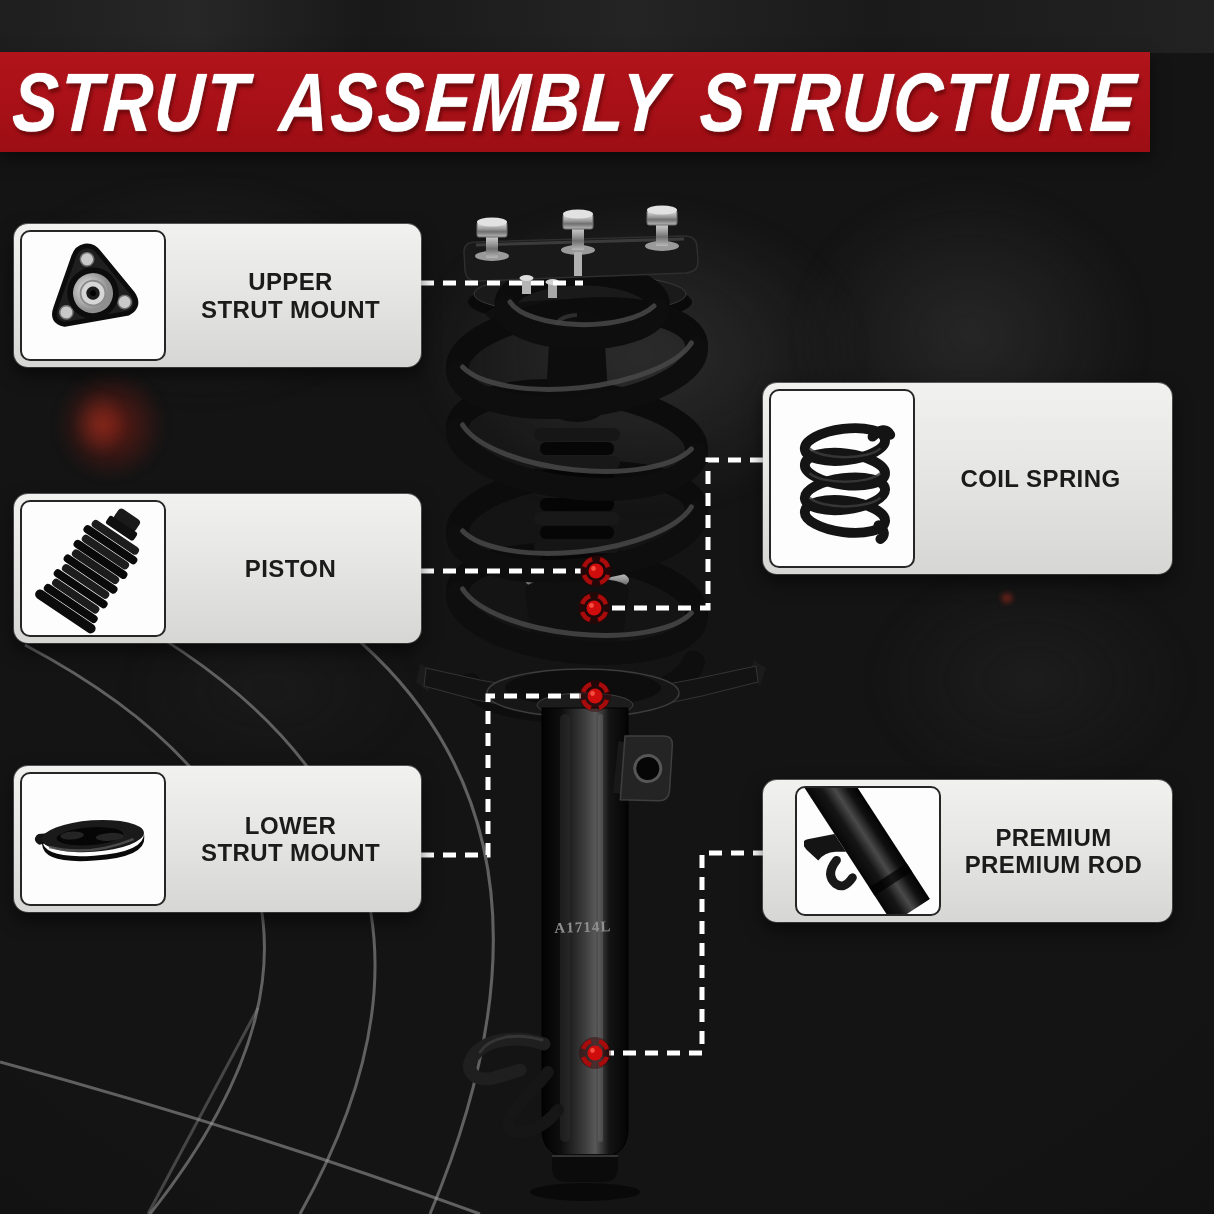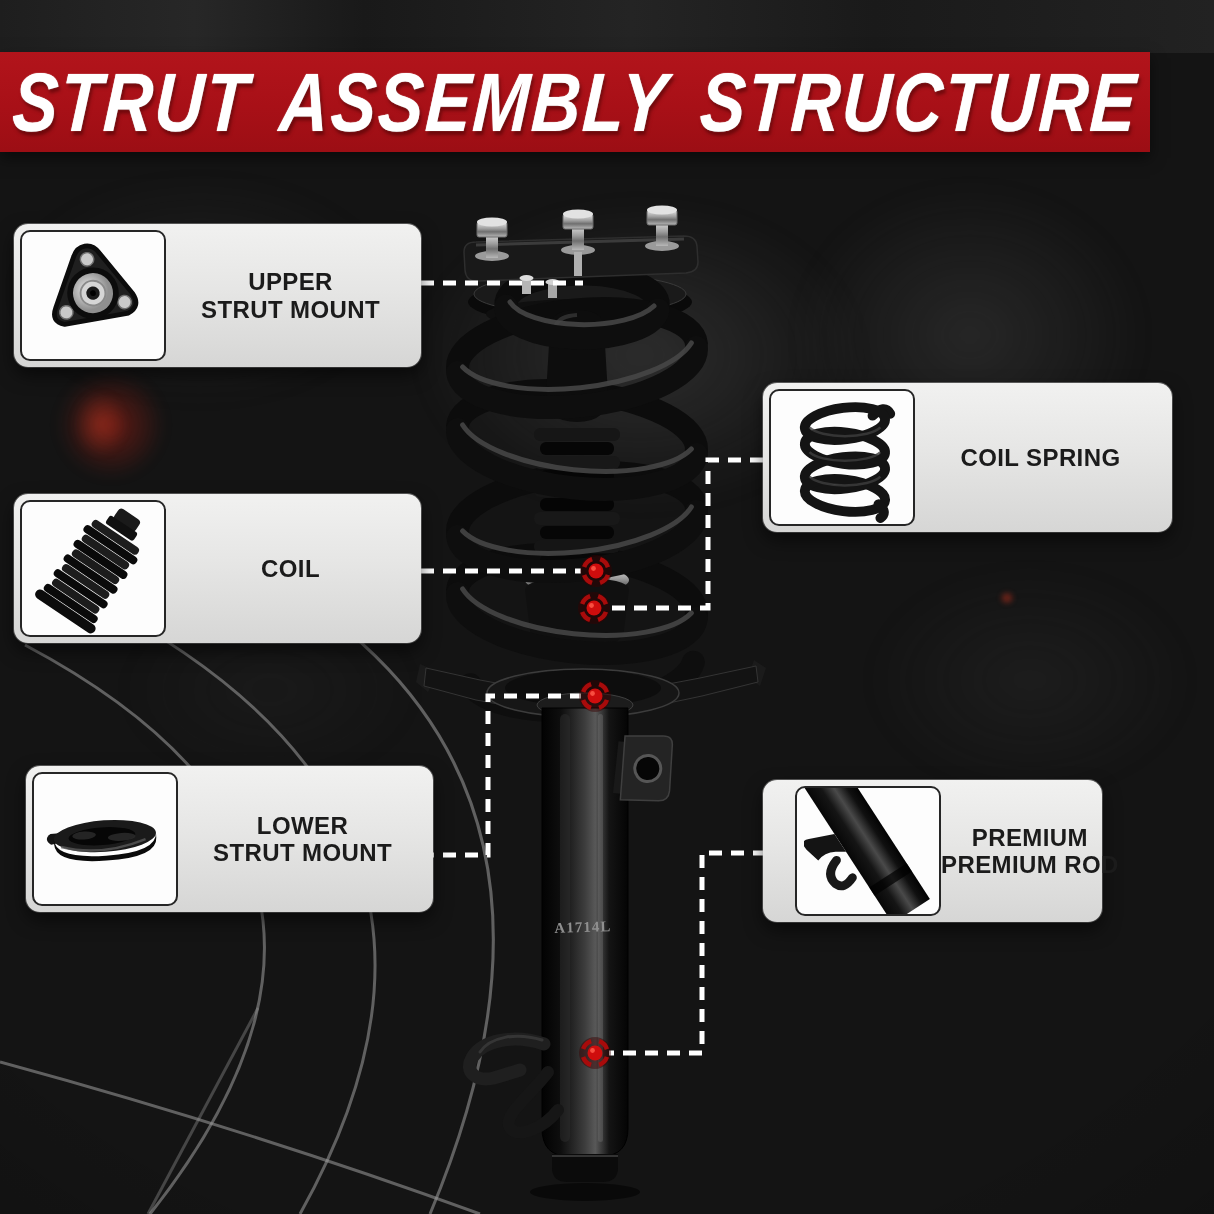--- a/index.html
+++ b/index.html
@@ -37,23 +37,23 @@
   svg.connectors{position:absolute;left:0;top:0;z-index:3;pointer-events:none;}
   .dash{stroke:#ffffff;stroke-width:5;fill:none;stroke-dasharray:13 9;}
 
   
   .card{position:absolute;z-index:4;display:flex;padding:6px;box-sizing:border-box;
     background:linear-gradient(180deg,#f1f1f0 0%,#e6e6e5 45%,#d6d6d5 100%);
     border-radius:14px;
     box-shadow:0 8px 18px rgba(0,0,0,.55), 0 0 0 1px rgba(255,255,255,.30);}
   .card-upper {left:14px; top:224px;width:407px;height:143px;}
   .card-dust  {left:14px; top:494px;width:407px;height:149px;}
-  .card-lower {left:14px; top:766px;width:407px;height:146px;margin-left:12px;}
-  .card-coil  {left:763px;top:383px;width:409px;height:149px;}
-  .card-piston{left:763px;top:780px;width:339px;height:142px;padding-left:32px;}
+  .card-lower {left:14px; top:766px;width:407px;height:146px;}
+  .card-coil  {left:763px;top:383px;width:409px;height:191px;}
+  .card-piston{left:763px;top:780px;width:409px;height:142px;padding-left:32px;}
   .thumb{flex:0 0 146px;width:146px;background:#fdfdfd;border:2px solid #262626;
     border-radius:10px;overflow:hidden;display:flex;align-items:center;justify-content:center;box-sizing:border-box;}
   .caption{flex:1;display:flex;flex-direction:column;align-items:center;justify-content:center;
     font-weight:700;font-size:24px;line-height:1.13;color:#1b1b1b;letter-spacing:.4px;text-align:center;}
   .caption span{display:block;white-space:nowrap;}
 </style>
 </head>
 <body>
 
 <div id="canvas">
@@ -345,21 +345,21 @@
           <rect x="34" y="67" width="64" height="8.4" rx="4" fill="#0a0a0a"></rect>
           <rect x="38" y="76" width="56" height="8.4" rx="4" fill="#1d1d1d"></rect>
           <rect x="34" y="85" width="64" height="8.4" rx="4" fill="#090909"></rect>
           <rect x="38" y="94" width="56" height="8.4" rx="4" fill="#1c1c1c"></rect>
           <rect x="34" y="103" width="64" height="8.4" rx="4" fill="#0a0a0a"></rect>
           <rect x="30" y="112" width="72" height="10" rx="5" fill="#0c0c0c"></rect>
         </g>
       </svg>
     </div>
     <div class="caption">
-      <span>COIL</span>
+      <span>PISTON</span>
     </div>
   </div>
 
   <div class="card card-lower">
     <div class="thumb">
       <svg width="128" height="128" viewBox="0 0 130 130">
         <g transform="rotate(-4 65 64)">
           <path d="M10 56 Q2 61 10 67 L24 65 L22 56 Z" fill="#141414"></path>
           <path d="M13 62 Q13 82 65 82 Q117 82 117 62 L117 67 Q117 87 65 87 Q13 87 13 67 Z" fill="#0a0a0a"></path>
           <ellipse cx="65" cy="62" rx="52" ry="16" fill="#1a1a1a"></ellipse>

